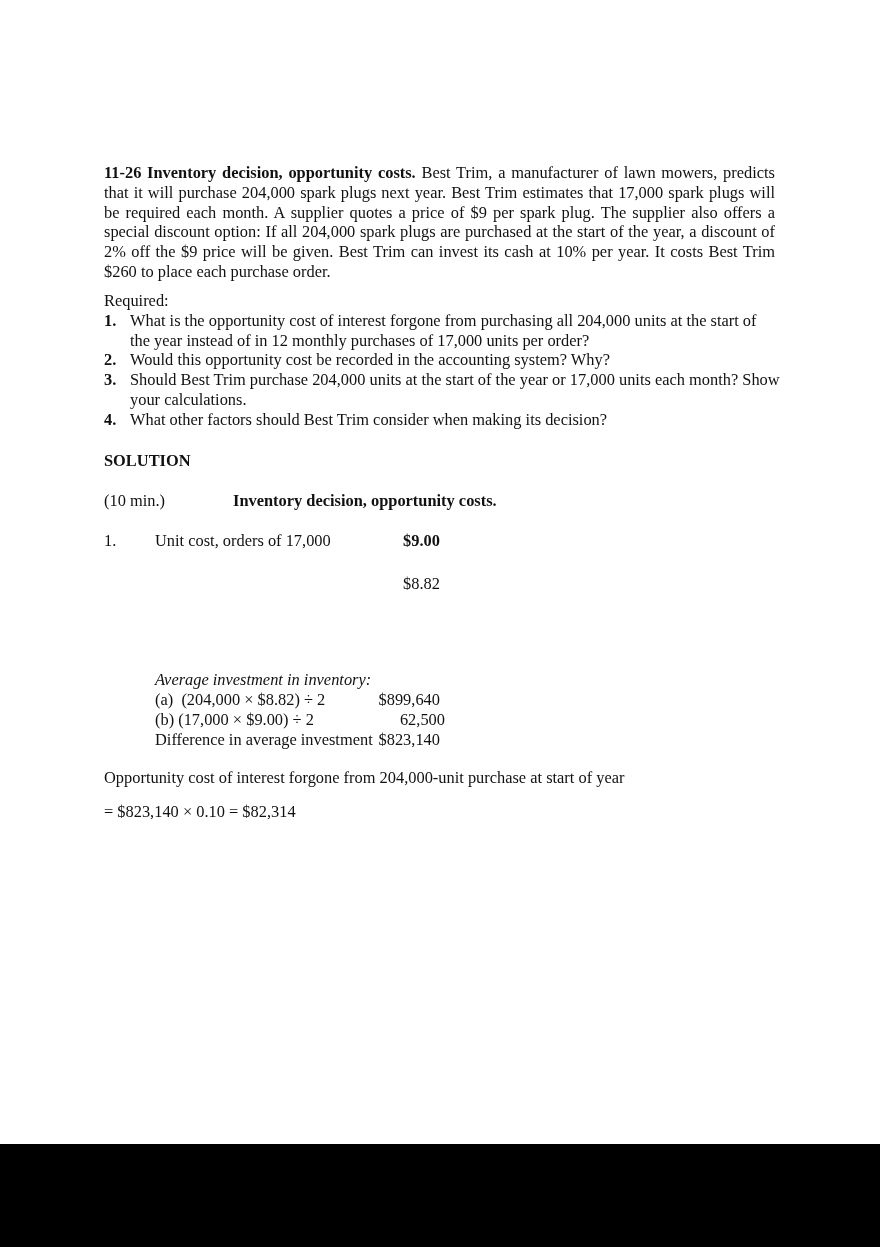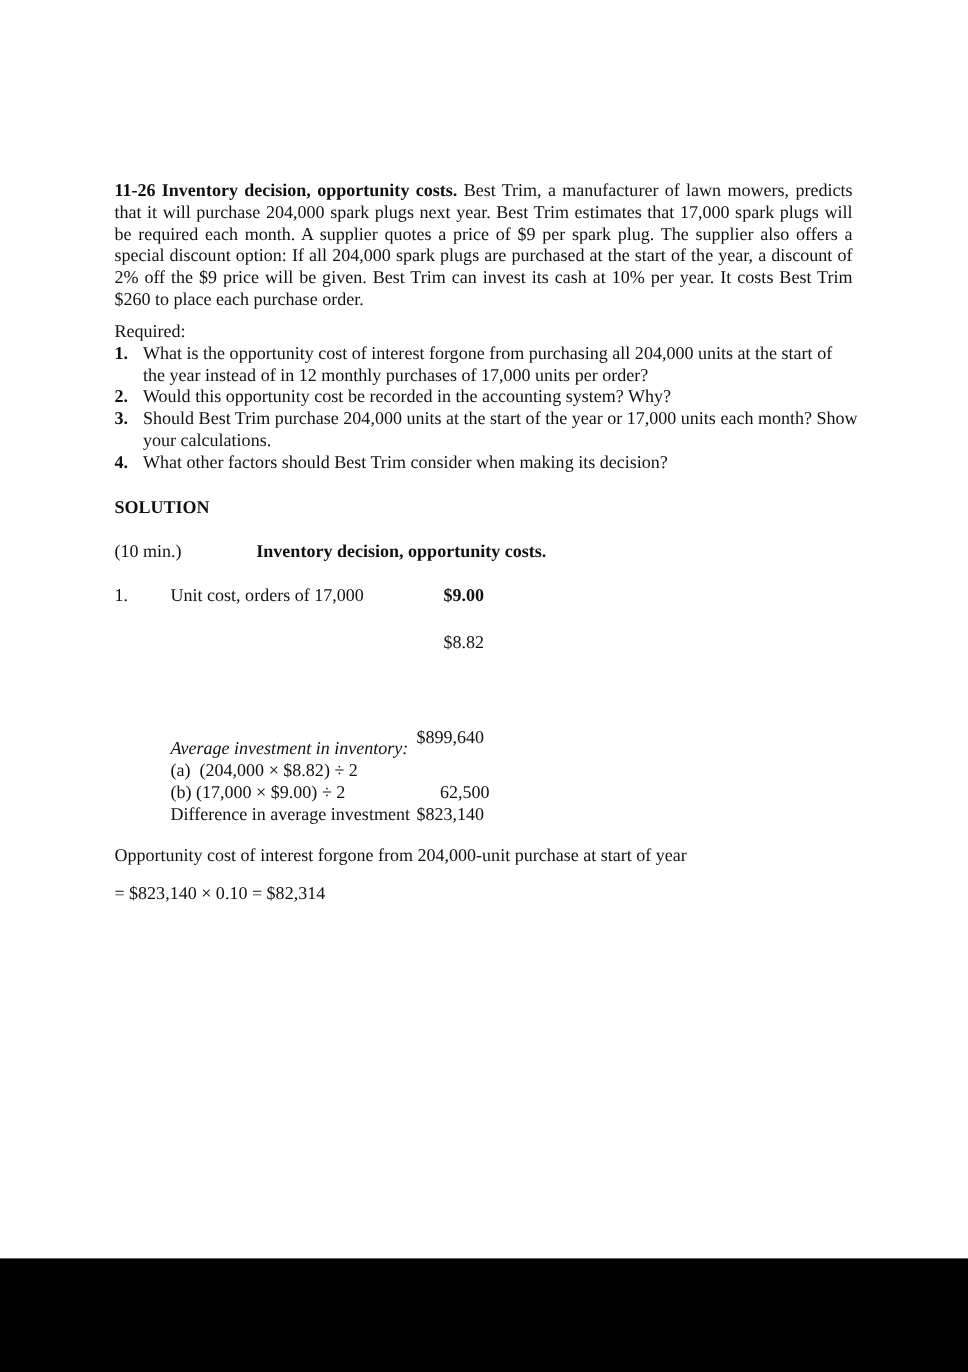--- a/index.html
+++ b/index.html
@@ -101,21 +101,21 @@
 
   <div class="abs" style="left:155px; top:531px;">Unit cost, orders of 17,000</div>
   <div class="amt" style="right:284px; top:531px;font-weight:bold;">$9.00</div>
 
   <div class="amt" style="right:284px; top:550px;margin-top:24px;">$8.82</div>
 
 
   <div class="abs italic" style="left:155px; top:670px;">Average investment in inventory:</div>
 
   <div class="abs" style="left:155px; top:690px; white-space:pre;">(a)  (204,000 × $8.82) ÷ 2</div>
-  <div class="amt" style="right:284px; top:660px;">$899,640</div>
+  <div class="amt" style="right:284px; top:690px;">$899,640</div>
 
   <div class="abs" style="left:155px; top:710px; white-space:pre;">(b) (17,000 × $9.00) ÷ 2</div>
   <div class="amt" style="right:279px; top:710px;">62,500</div>
 
   <div class="abs" style="left:155px; top:730px;">Difference in average investment</div>
   <div class="amt" style="right:284px; top:730px;">$823,140</div>
 
   <div class="abs" style="left:104px; top:768px;">Opportunity cost of interest forgone from 204,000-unit purchase at start of year</div>
   <div class="abs" style="left:104px; top:802px;">= $823,140 × 0.10 = $82,314</div>
 

